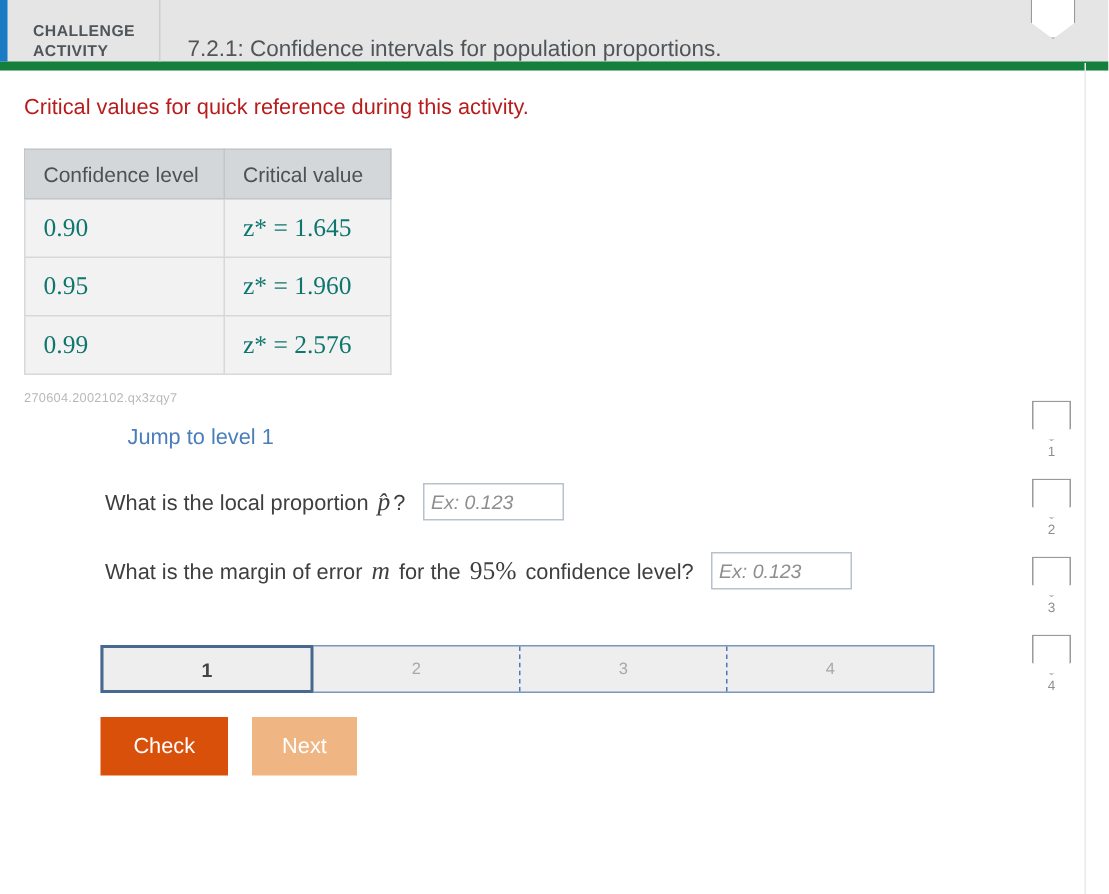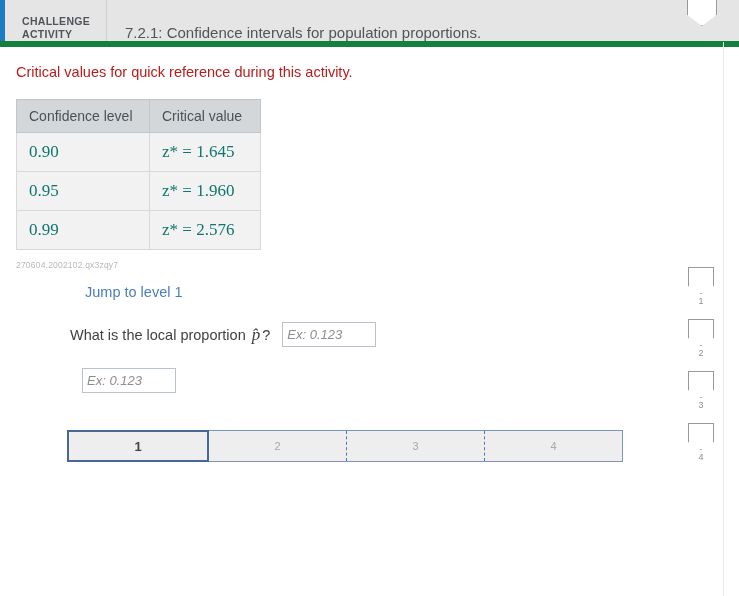--- a/index.html
+++ b/index.html
@@ -339,32 +339,37 @@
 
   <div class="qblock">
 
 
     <div class="qline">
       <span class="qtext"><span>What is the local proportion </span><span class="var-i">p̂</span><span>?</span></span>
       <input class="ans-input" type="text" placeholder="Ex: 0.123" style="">
     </div>
 
     <div class="qline">
+      <span class="qtext"><span>What is the margin of error </span><span class="var-i">m</span><span> for the </span><span class="pct">95%</span><span> confidence level?</span></span>
       <input class="ans-input" type="text" placeholder="Ex: 0.123" style="">
     </div>
 
   </div>
 
   <div class="progress">
     <div class="seg active">1</div>
     <div class="seg">2</div>
     <div class="seg dashed-left">3</div>
     <div class="seg dashed-left">4</div>
   </div>
 
+  <div class="btn-row">
+    <button class="btn btn-check">Check</button>
+    <button class="btn btn-next">Next</button>
+  </div>
 
 </div>
 
 <div class="rail-divider"></div>
 <div class="rail">
   <div class="rail-item">
     <div class="rail-shield"></div>
     <div class="rail-num">1</div>
   </div>
   <div class="rail-item">

